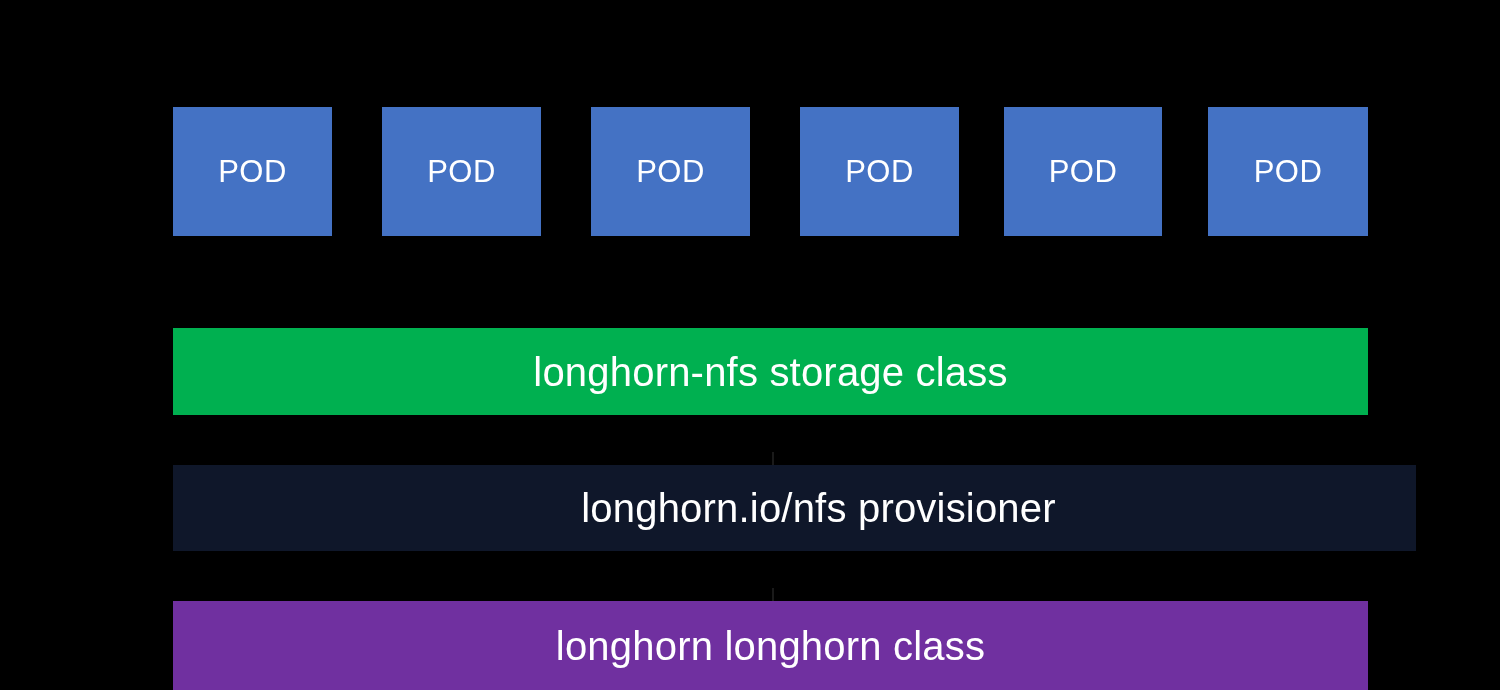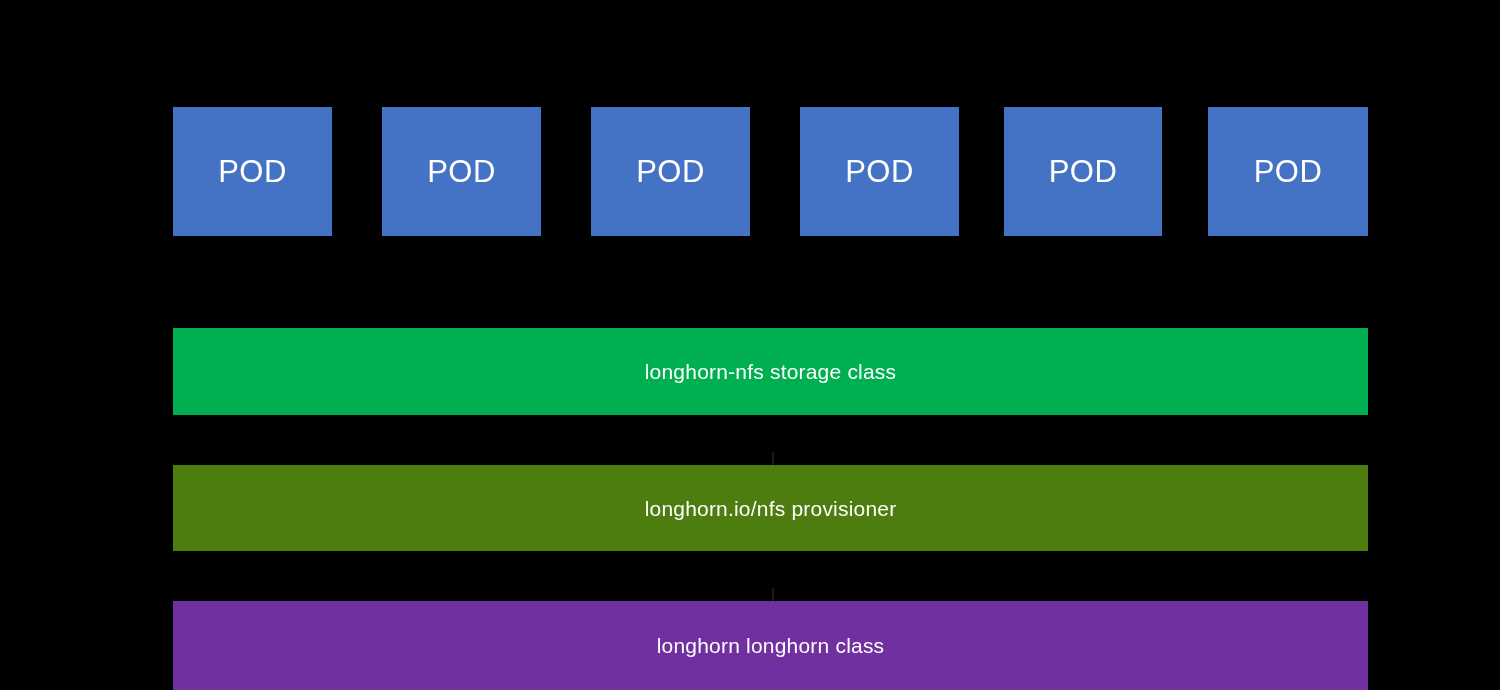--- a/index.html
+++ b/index.html
@@ -49,21 +49,21 @@
   .layer-bar {
     position: absolute;
     left: 173px;
     width: 1195px;
     display: flex;
     align-items: center;
     justify-content: center;
   }
   .layer-label {
     color: #FFFFFF;
-    font-size: 21px;
+    font-size: 40px;
     font-weight: 300;
     line-height: 1;
     letter-spacing: 0.2px;
     font-family: "Liberation Sans", sans-serif;
     white-space: nowrap;
   }
 
   #bar-storage-class-nfs {
     top: 328px;
     height: 87px;
@@ -128,21 +128,21 @@
     </div>
 
   </div>
 
   <div class="layer-bar" id="bar-storage-class-nfs" style="background: rgb(0, 176, 80);">
     <span class="layer-label">longhorn-nfs storage class</span>
   </div>
 
   <div class="connector" id="connector-nfs-to-provisioner"></div>
 
-  <div class="layer-bar" id="bar-provisioner" style="background: #4d7c0f;">
+  <div class="layer-bar" id="bar-provisioner" style="background: #0f172a; padding-left: 48px;">
     <span class="layer-label">longhorn.io/nfs provisioner</span>
   </div>
 
   <div class="connector" id="connector-provisioner-to-longhorn"></div>
 
   <div class="layer-bar" id="bar-storage-class-longhorn" style="background: rgb(112, 48, 160);">
     <span class="layer-label">longhorn longhorn class</span>
   </div>
 
 </div>

